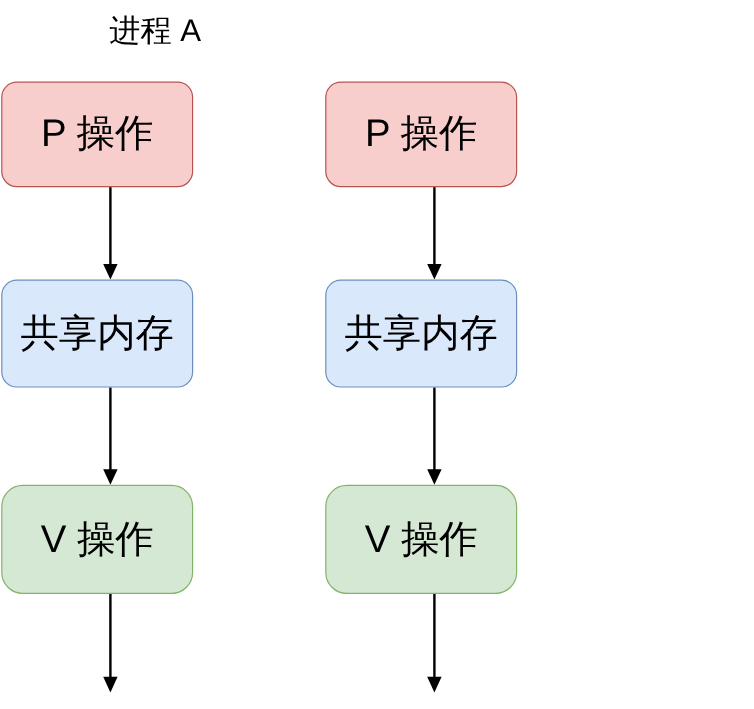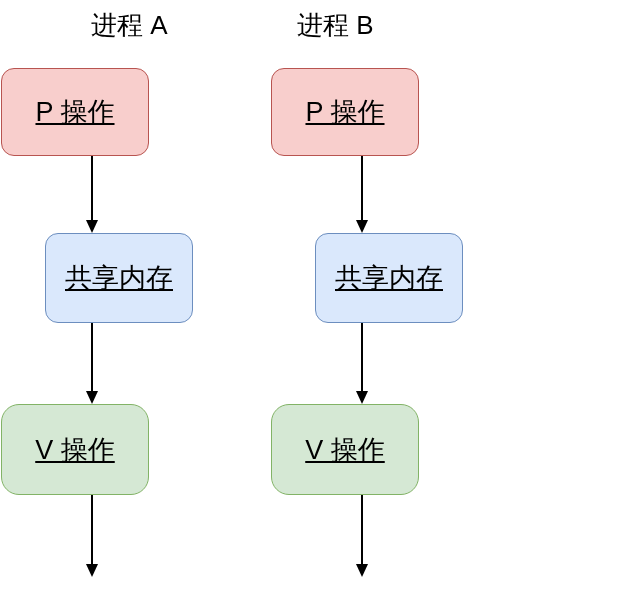--- a/index.html
+++ b/index.html
@@ -20,36 +20,35 @@
     font-size: 26px;
     line-height: 27px;
     color: #000000;
     white-space: nowrap;
   }
   #title-a { left: 51px;  top: 12px; margin-left: 40px; }
   #title-b { left: 297px; top: 12px; }
 
   .node {
     position: absolute;
-    width: 148px;
+    width: 160px;
     box-sizing: border-box;
     border: 1.5px solid #666;
     border-radius: 13px;
     display: flex;
     align-items: center;
     justify-content: center;
-    font-size: 27px;
+    font-size: 32px;
     color: #000000;
     white-space: nowrap;
-    text-decoration: underline;
   }
   .col-a .node { left: 1px; }
   .col-b .node { left: 271px; }
   .node.row-1 { top: 68px;  height: 88px; }
-  .node.row-2 { top: 233px; height: 90px; margin-left: 44px; }
+  .node.row-2 { top: 233px; height: 90px; }
   .node.row-3 { top: 404px; height: 91px; border-radius: 18px; }
 
   .arrow {
     position: absolute;
     width: 14px;
   }
   .col-a .arrow { left: 84.5px; }
   .col-b .arrow { left: 354.5px; }
   .arrow.seg-1 { top: 156px; height: 77px; }
   .arrow.seg-2 { top: 323px; height: 81px; }
@@ -73,21 +72,20 @@
     border-top: 13px solid #000000;
   }
 </style>
 </head>
 <body>
 
 <div class="canvas">
 
   <div class="col-title" id="title-a">进程 A</div>
 
-  <div class="col-title" id="title-b">进程 B</div>
 
   <div class="col-a">
     <div class="node row-1" style="background-color: rgb(248, 206, 204); border-color: rgb(184, 84, 80);">P 操作</div>
 
     <div class="arrow seg-1">
       <span class="shaft"></span>
       <span class="head"></span>
     </div>
 
     <div class="node row-2" style="background-color: rgb(218, 232, 252); border-color: rgb(108, 142, 191);">共享内存</div>

